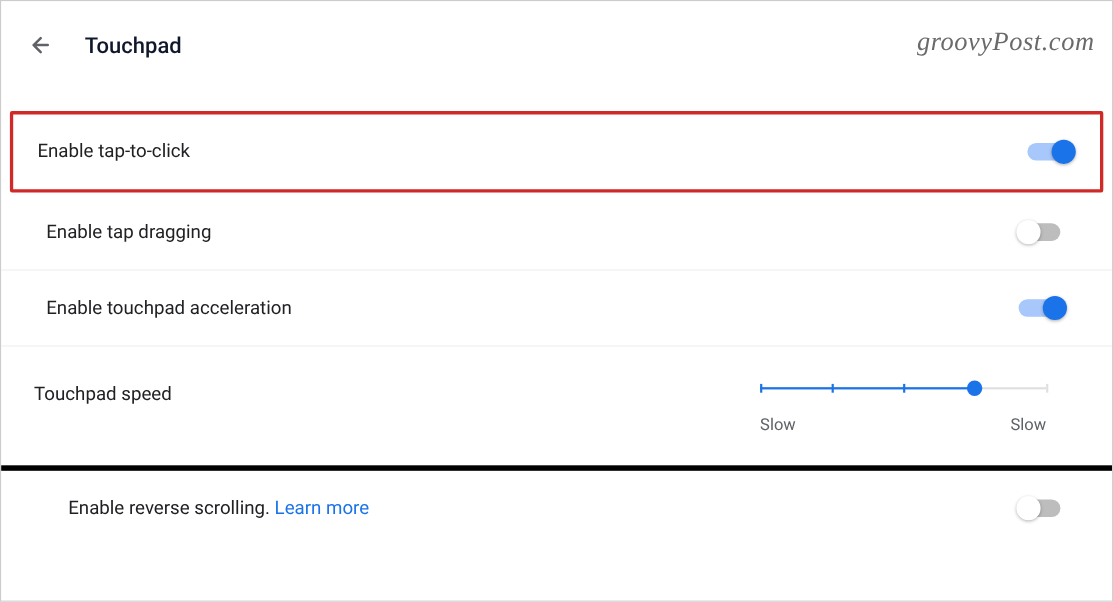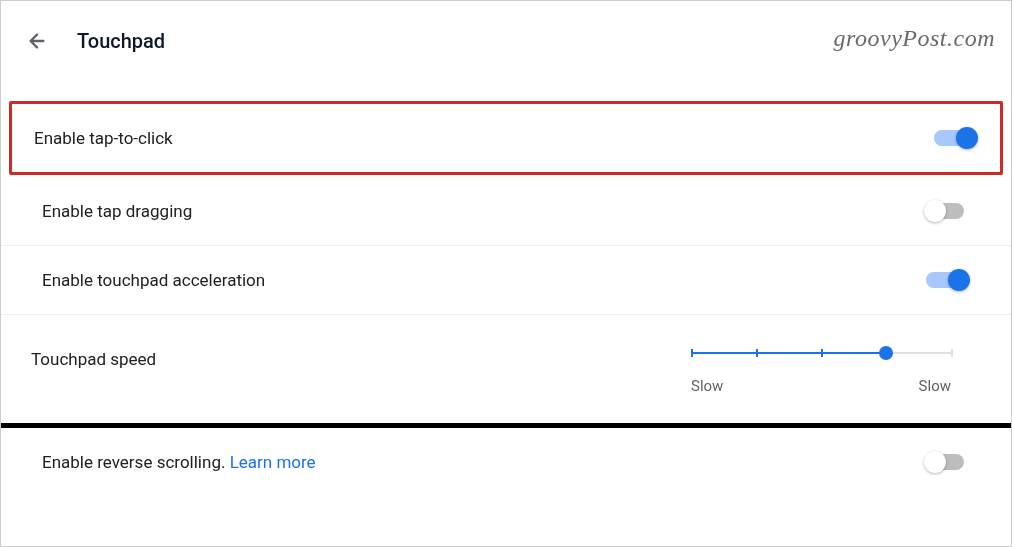--- a/index.html
+++ b/index.html
@@ -223,21 +223,21 @@
         <div class="slider-tick unfilled" style="left:100%;"></div>
         <div class="slider-thumb" style="left:75%;"></div>
       </div>
       <div class="slider-labels">
         <span>Slow</span>
         <span>Slow</span>
       </div>
     </div>
   </div>
 
-  <div class="setting-row" style="border-bottom:none;">
+  <div class="setting-row" style="border-bottom:none;margin-left:20px;">
     <div class="setting-label">
       <span>Enable reverse scrolling. </span><span class="learn-more">Learn more</span>
     </div>
     <div class="toggle off">
       <div class="toggle-track"></div>
       <div class="toggle-thumb"></div>
     </div>
   </div>
 
 </div>

